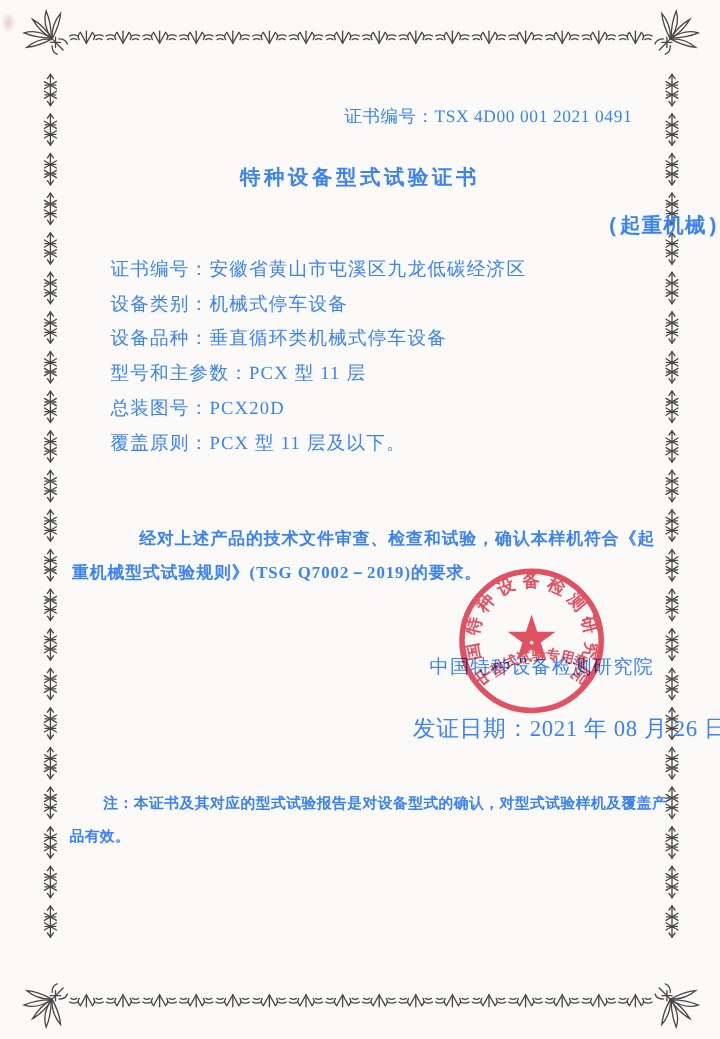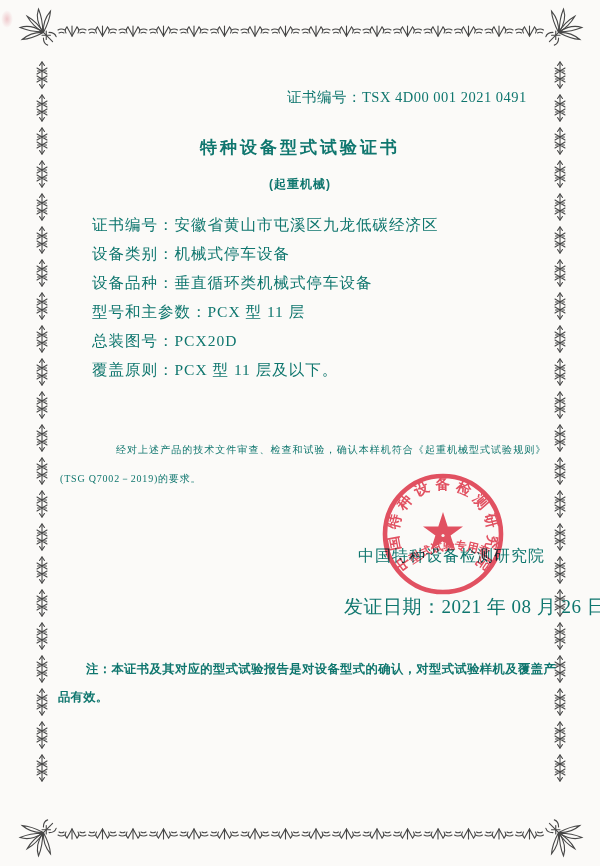--- a/index.html
+++ b/index.html
@@ -1,44 +1,44 @@
 <!DOCTYPE html>
 <html><head>
 <meta charset="utf-8">
 <style>
   html,body{margin:0;padding:0;background:#fbfaf8;}
   .page{
     position:relative;width:600px;height:866px;overflow:hidden;
-    background:#fbfaf8;color:#0f766e;
+    background:#fbfaf8;color:#3b82f6;
     font-family:"Liberation Serif","DejaVu Serif",serif;
   }
   .smudge{
     position:absolute;left:1px;top:10px;width:12px;height:18px;border-radius:50%;
     background:radial-gradient(ellipse at center, rgba(224,140,150,.45), rgba(224,140,150,0) 70%);
   }
   #border-svg{position:absolute;left:0;top:0;width:600px;height:866px;}
   .cert-number{
     position:absolute;left:287px;top:88px;font-size:14.5px;letter-spacing:.5px;white-space:nowrap;
   }
   .title{
     position:absolute;left:0;right:0;top:136px;text-align:center;
     font-family:"Liberation Sans","DejaVu Sans",sans-serif;
     font-size:17px;font-weight:700;letter-spacing:3px;
   }
   .subtitle{
-    position:absolute;left:0;right:0;top:176px;text-align:center;
-    font-family:Liberation Sans, sans-serif;
-    font-size:12px;font-weight:700;letter-spacing:1px;
+    position:absolute;left:0;right:0;top:176px;text-align:right;
+    font-family:Liberation Mono, monospace;
+    font-size:17px;font-weight:700;letter-spacing:1px;
   }
   .fields{position:absolute;left:92px;top:210px;font-size:15.5px;letter-spacing:1px;}
   .field-row{height:29px;line-height:29px;white-space:nowrap;}
   .statement{
     position:absolute;left:60px;top:436px;width:486px;
-    font-size:10px;line-height:28.5px;letter-spacing:.8px;
-    text-indent:56px;text-align:justify;
+    font-size:14px;line-height:28.5px;letter-spacing:.8px;
+    text-indent:56px;text-align:justify;font-weight:bold;
   }
   .issuer{position:absolute;left:358px;top:546px;font-size:16px;letter-spacing:1px;white-space:nowrap;}
   .issue-date{position:absolute;left:344px;top:594px;font-size:19px;letter-spacing:.5px;white-space:nowrap;}
   .note{
     position:absolute;left:58px;top:655px;width:498px;
     font-size:12.3px;line-height:28px;letter-spacing:.3px;
     font-weight:600;text-indent:28px;text-align:justify;
   }
   .seal{
     position:absolute;left:376px;top:467px;width:134px;height:134px;

